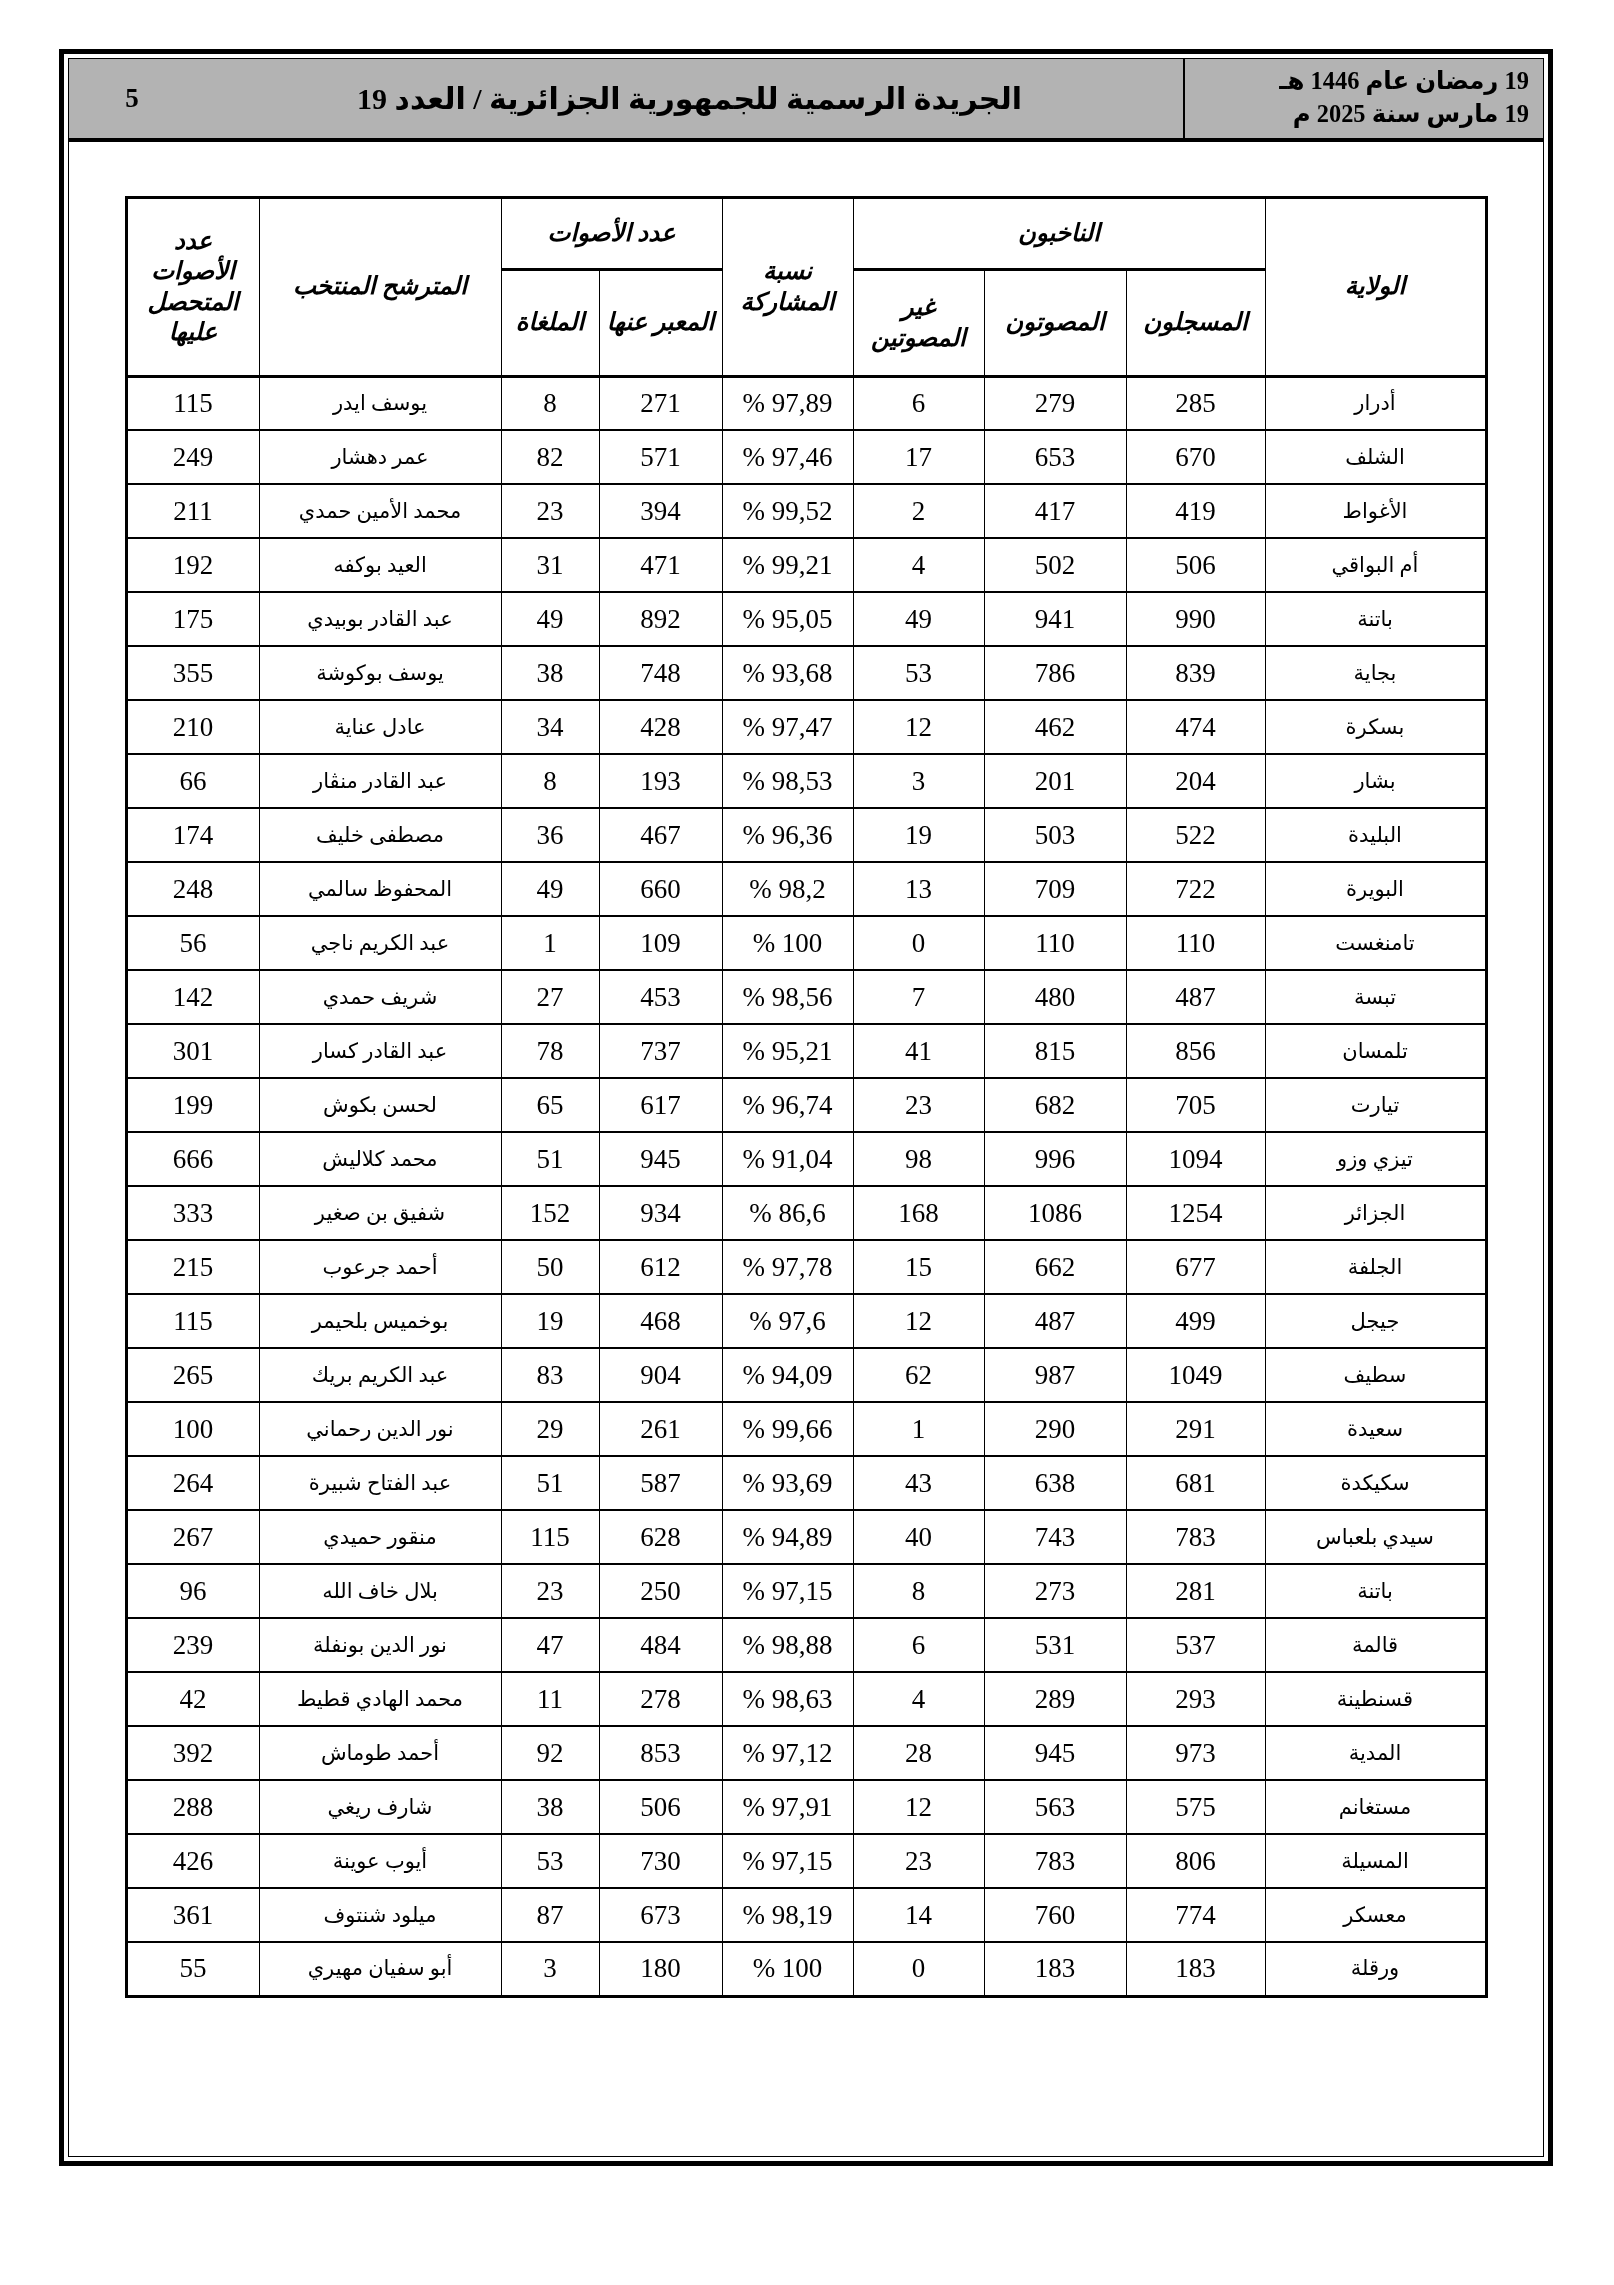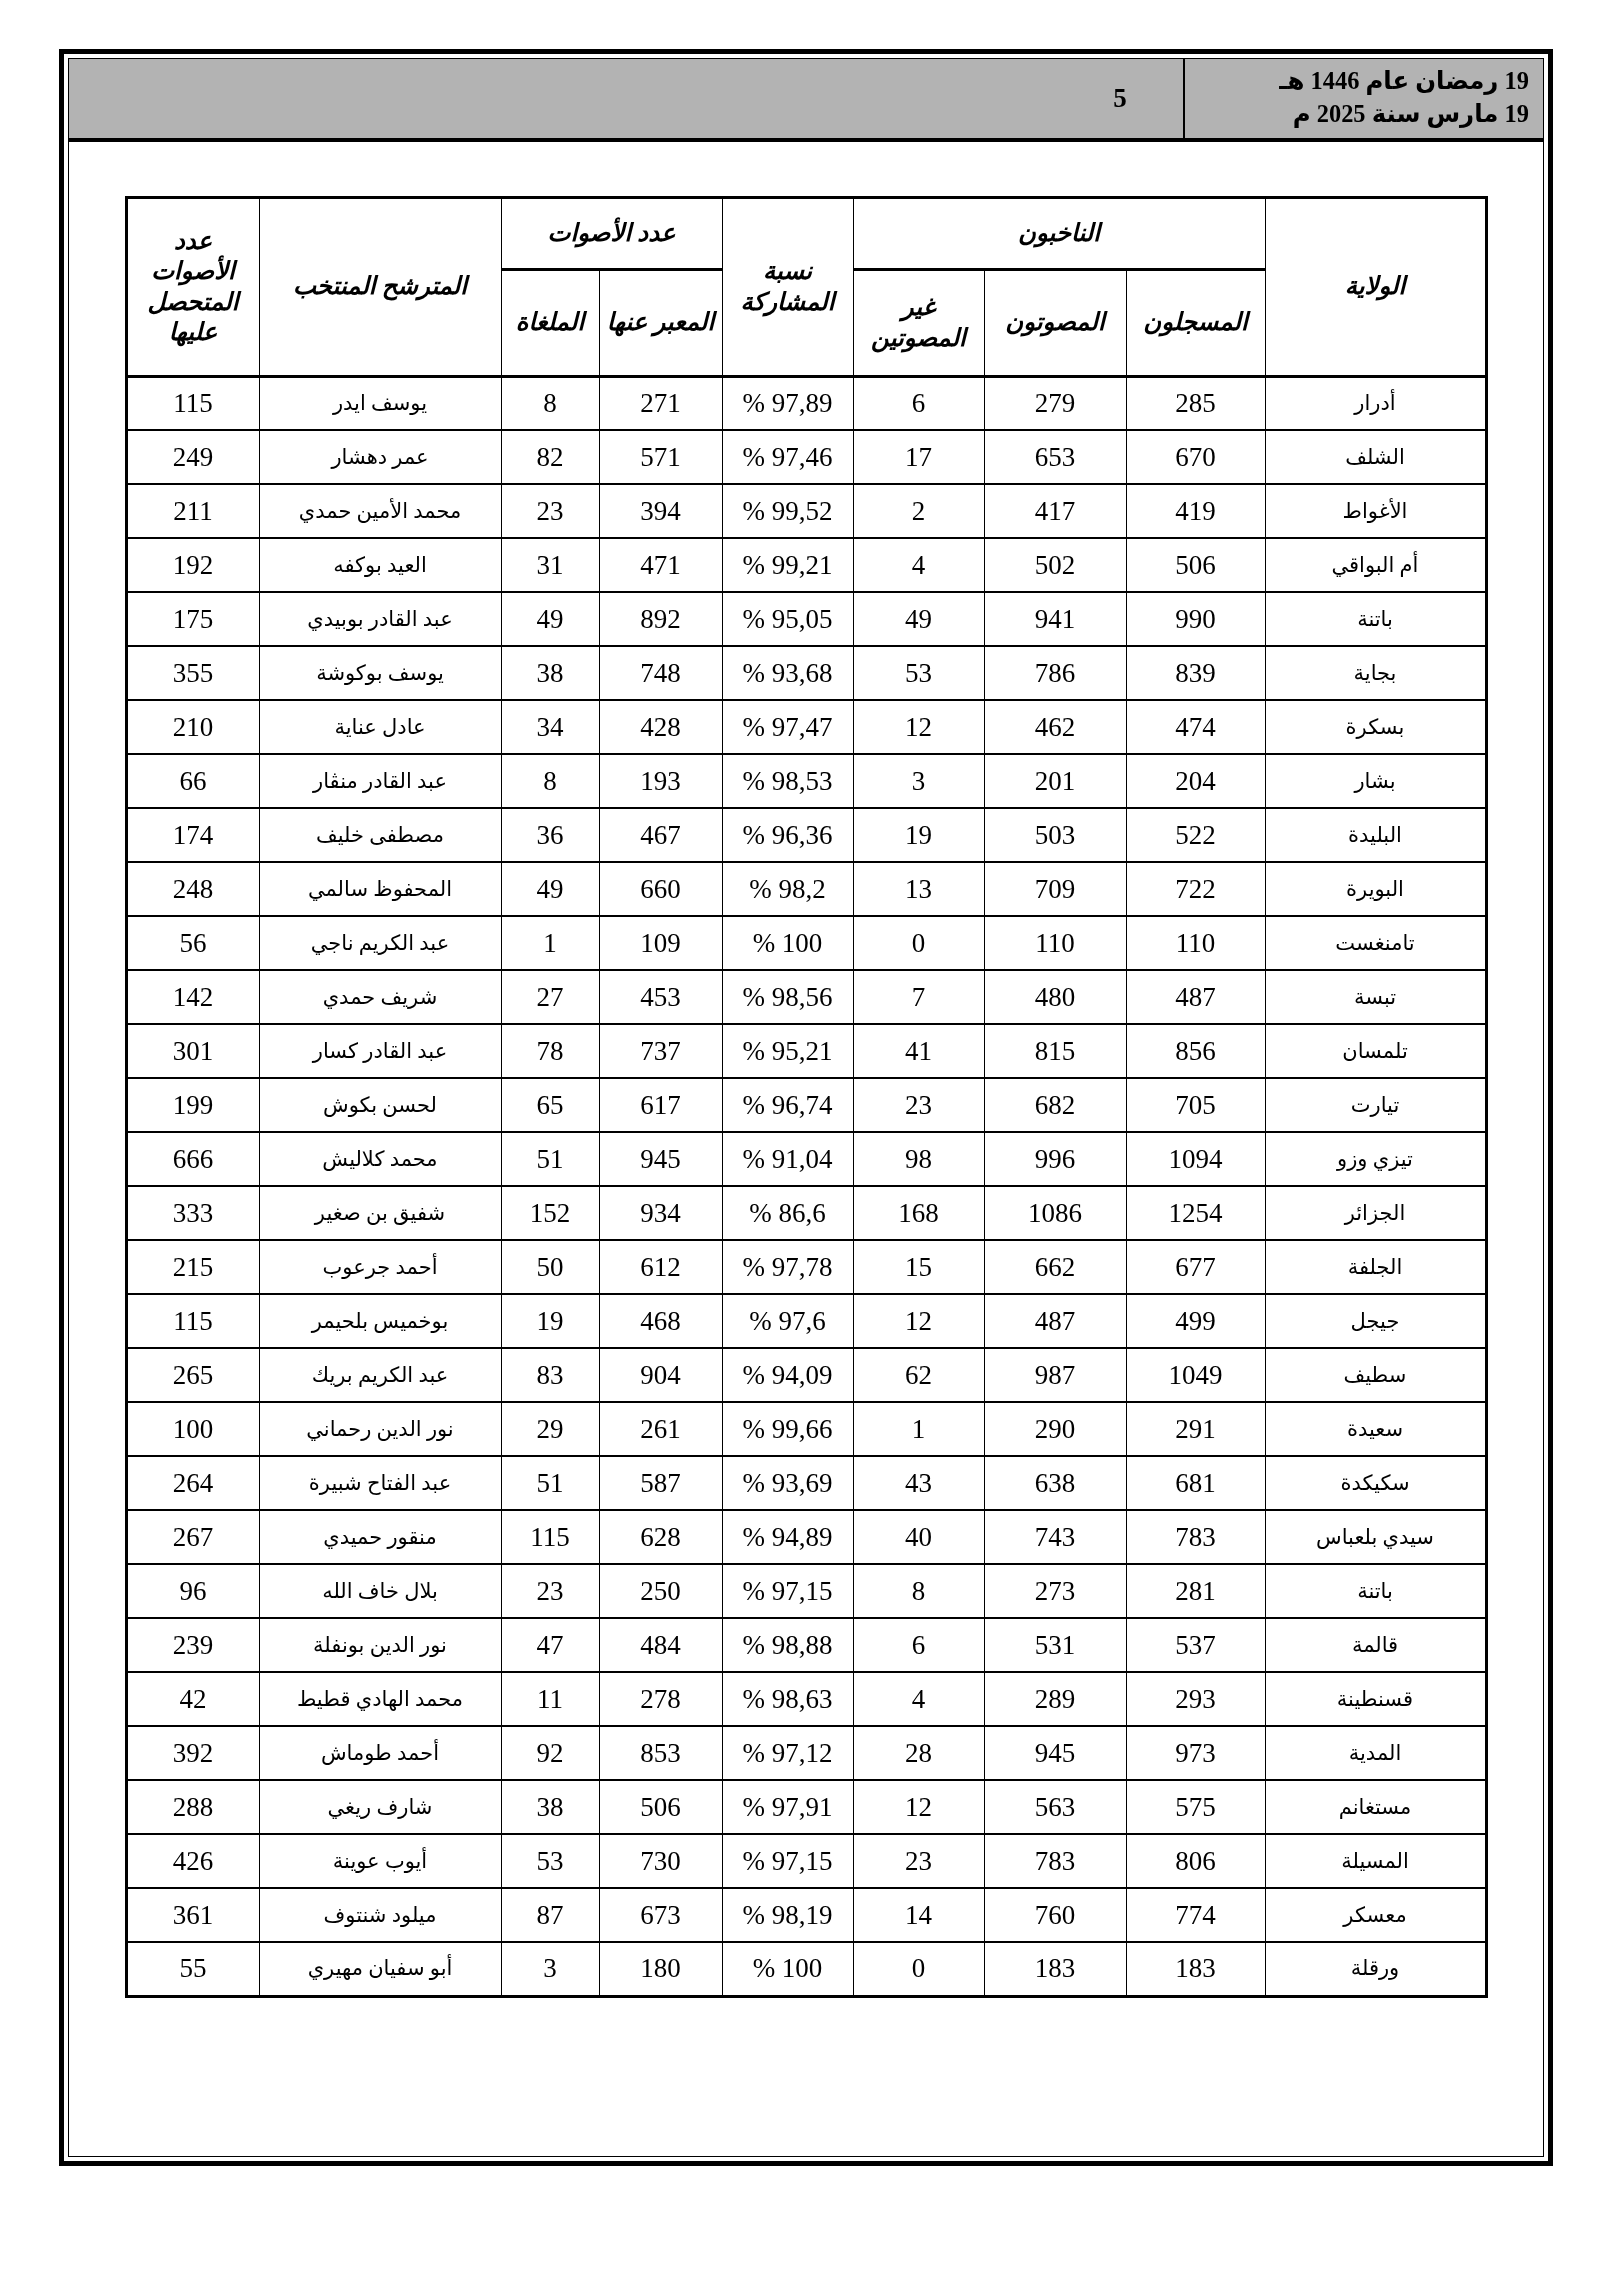--- a/index.html
+++ b/index.html
@@ -33,20 +33,21 @@
 
 <div class="canvas">
   <div class="frame">
     <div class="frame-inner">
 
       <header class="band">
         <div class="dates">
           <div>19 رمضان عام 1446 هـ</div>
           <div>19 مارس سنة 2025 م</div>
         </div>
+        <div class="band-title">الجريدة الرسمية للجمهورية الجزائرية / العدد 19</div>
         <div class="pagenum">5</div>
       </header>
 
       <table class="results">
         <colgroup>
           <col style="width:221px">
             <col style="width:139px">
             <col style="width:142px">
           <col style="width:131px">
             <col style="width:131px">

